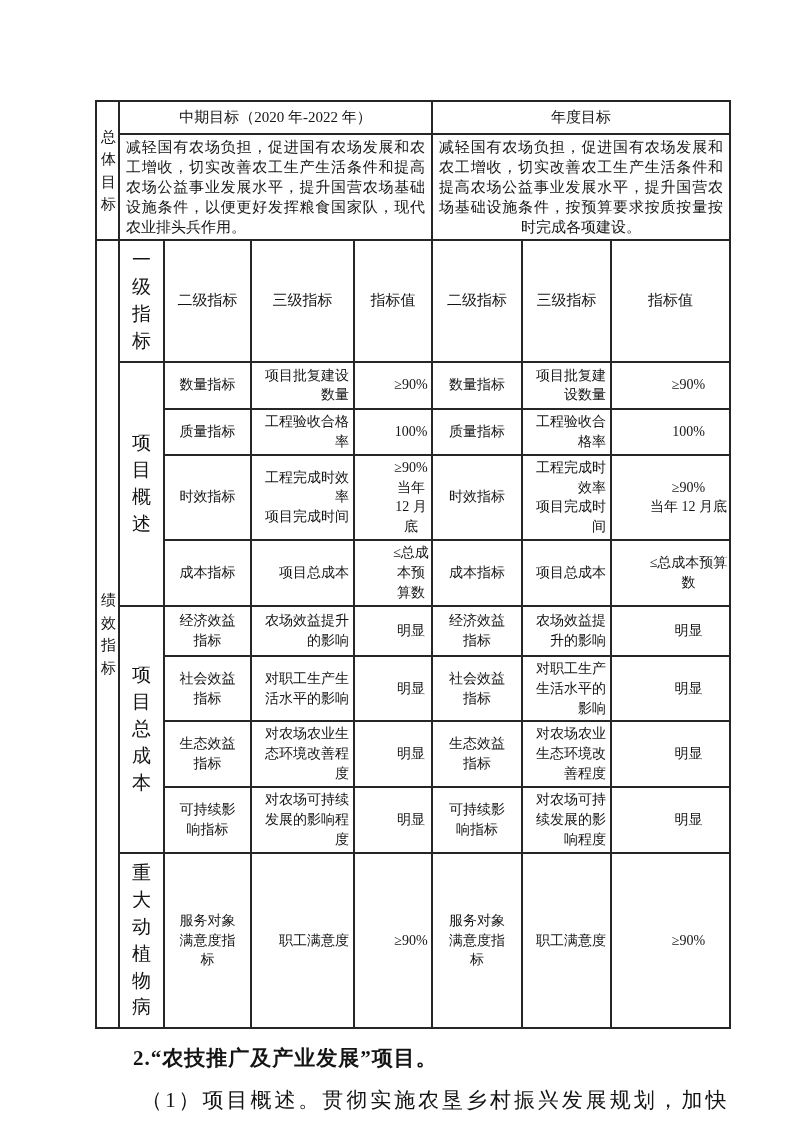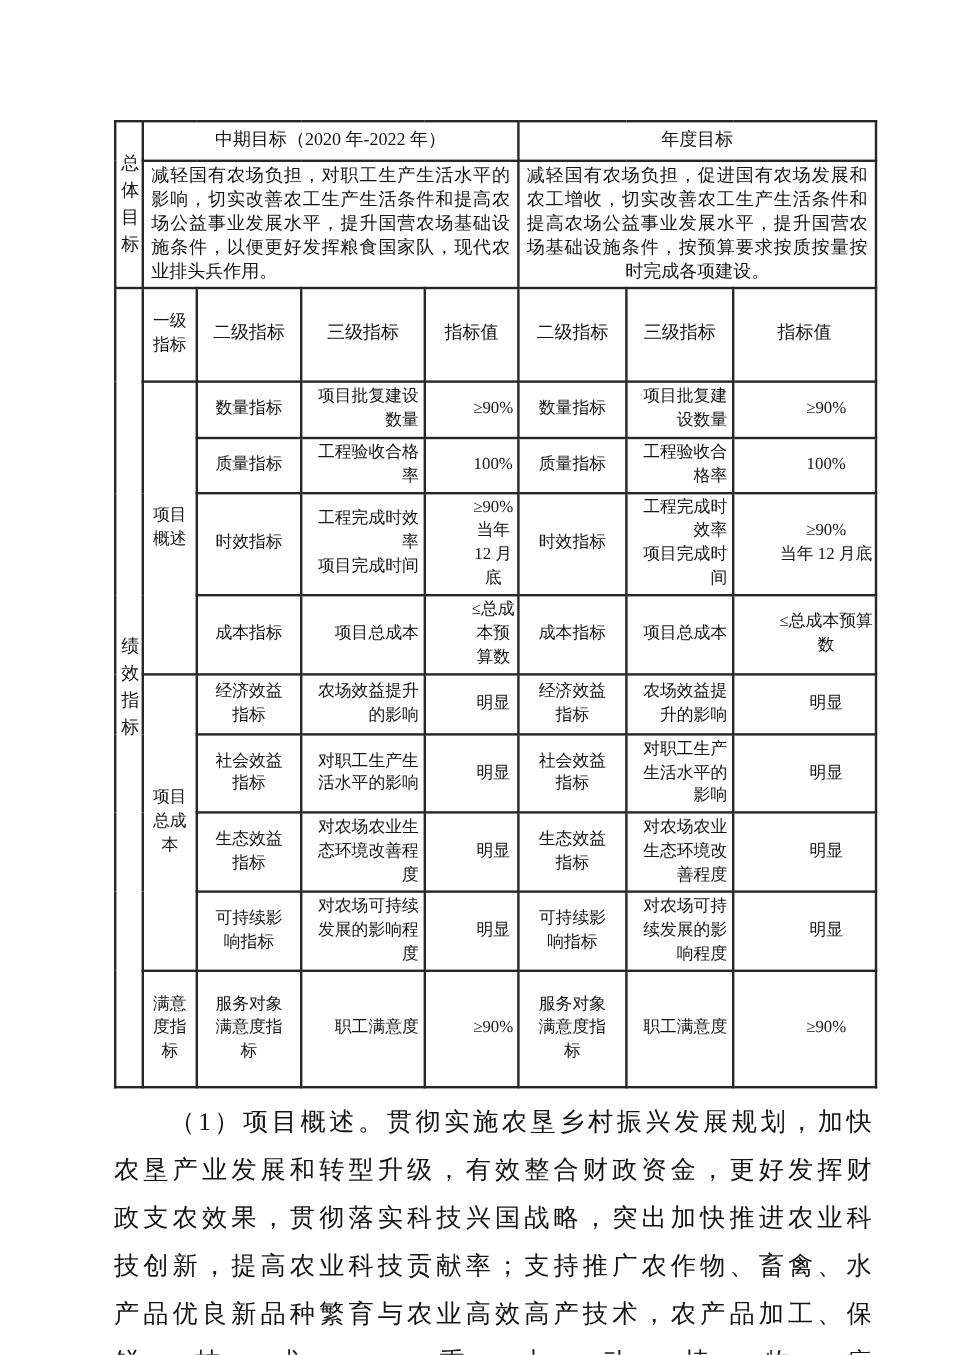--- a/index.html
+++ b/index.html
@@ -18,21 +18,21 @@
     border:2px solid #262626;
     font-size:14px; line-height:1.42;
     text-align:center; vertical-align:middle;
     padding:2px 1px;
     overflow:hidden;
   }
   td.vlabel {
     word-break:break-all; font-size:15px; line-height:1.5; padding:2px 4px;
   }
   td.hdr { font-size:15px;margin-top:48px; }
-  td.group { word-break:break-all; font-size:14px; padding:18px 7px; }
+  td.group { word-break:break-all; font-size:19px; padding:6px 7px; }
   td.goal {
     text-align:justify; font-size:15px; line-height:20px; padding:2px 6px;
     vertical-align:middle;
   }
   td.goal.ann { text-align-last:center; }
   td.l3 { text-align:right; padding:2px 4px; white-space:pre-line; }
   td.val { white-space:pre-line;padding-left:37px; }
   td.l2 { padding:2px 13px; }
 
   .section-heading {
@@ -64,21 +64,21 @@
         <col style="width:119px">
     </colgroup>
 
     <tbody>
         <tr style="height:33px">
       <td rowspan="2" class="vlabel">总体目标</td>
       <td colspan="4" class="hdr">中期目标（2020 年-2022 年）</td>
       <td colspan="3" class="hdr">年度目标</td>
     </tr>
     <tr style="height:100px">
-      <td colspan="4" class="goal">减轻国有农场负担，对职工生产生活水平的影响，切实改善农工生产生活条件和提高农场公益事业发展水平，提升国营农场基础设施条件，以便更好发挥粮食国家队，现代农业排头兵作用。</td>
+      <td colspan="4" class="goal">减轻国有农场负担，促进国有农场发展和农工增收，切实改善农工生产生活条件和提高农场公益事业发展水平，提升国营农场基础设施条件，以便更好发挥粮食国家队，现代农业排头兵作用。</td>
       <td colspan="3" class="goal ann">减轻国有农场负担，促进国有农场发展和农工增收，切实改善农工生产生活条件和提高农场公益事业发展水平，提升国营农场基础设施条件，按预算要求按质按量按时完成各项建设。</td>
     </tr>
 
     <tr style="height:45px">
       <td rowspan="10" class="vlabel">绩效指标</td>
       <td class="hdr group">一级指标</td>
       <td class="hdr">二级指标</td>
       <td class="hdr">三级指标</td>
       <td class="hdr">指标值</td>
       <td class="hdr">二级指标</td>
@@ -152,26 +152,27 @@
     <tr style="height:57px">
       <td class="l2">可持续影响指标</td>
       <td class="l3">对农场可持续发展的影响程度</td>
       <td class="val">明显</td>
       <td class="l2">可持续影响指标</td>
       <td class="l3">对农场可持续发展的影响程度</td>
       <td class="val">明显</td>
     </tr>
 
     <tr style="height:57px">
-      <td class="group">满意度指标</td>
+      <td class="group">重大动植物病</td>
       <td class="l2">服务对象满意度指标</td>
       <td class="l3">职工满意度</td>
       <td class="val">≥90%</td>
       <td class="l2">服务对象满意度指标</td>
       <td class="l3">职工满意度</td>
       <td class="val">≥90%</td>
     </tr>
   </tbody>
     </table>
 
+  <div class="section-heading">2.“农技推广及产业发展”项目。</div>
   <div class="body-paragraph">（1）项目概述。贯彻实施农垦乡村振兴发展规划，加快农垦产业发展和转型升级，有效整合财政资金，更好发挥财政支农效果，贯彻落实科技兴国战略，突出加快推进农业科技创新，提高农业科技贡献率；支持推广农作物、畜禽、水产品优良新品种繁育与农业高效高产技术，农产品加工、保鲜技术，重大动植物病</div>
 
 </div>
 
 </body></html>

